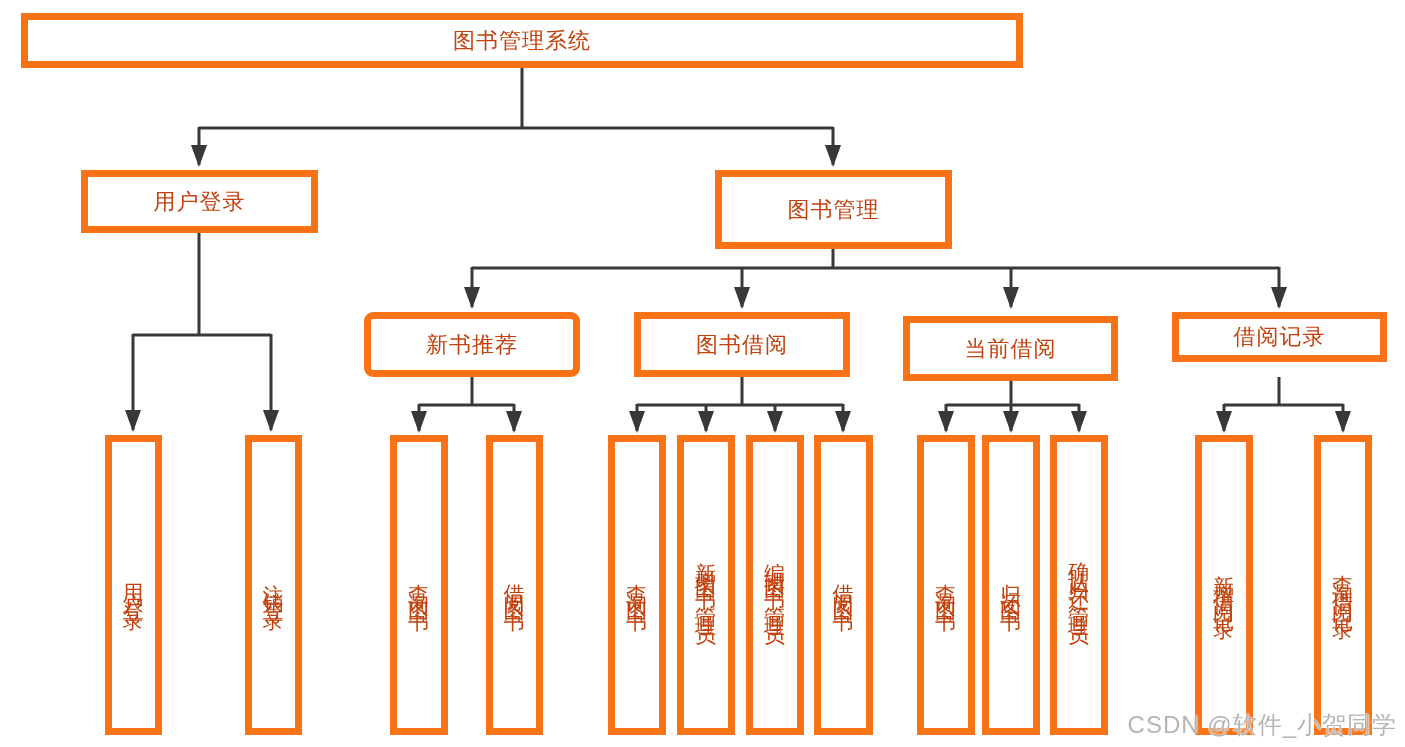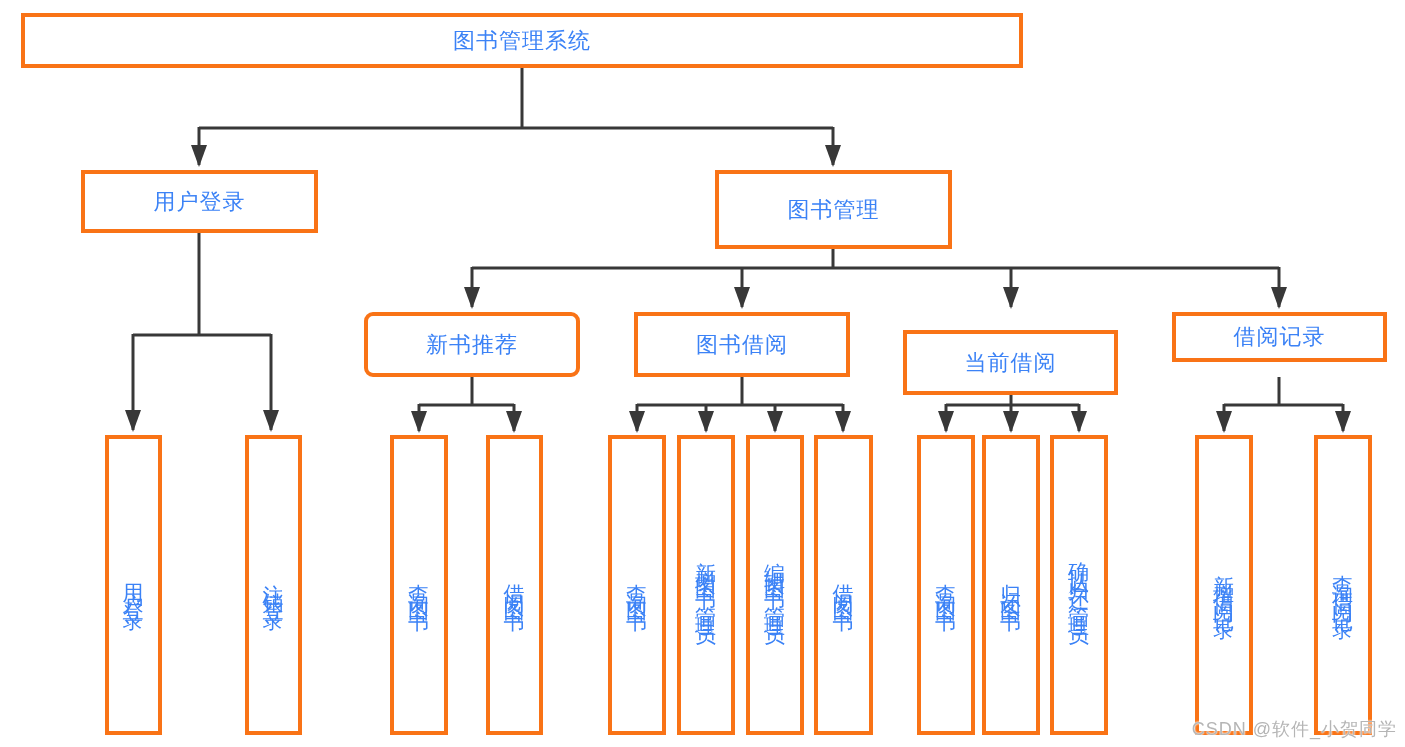--- a/index.html
+++ b/index.html
@@ -2,40 +2,40 @@
 <html><head>
 <meta charset="utf-8">
 <style>
   html,body{margin:0;padding:0;background:#ffffff;}
   .stage{
     position:relative;width:1405px;height:747px;background:#ffffff;
     font-family:"Liberation Sans","DejaVu Sans",sans-serif;overflow:hidden;
   }
   svg.wires{position:absolute;left:0;top:0;z-index:1;}
   .node{
-    position:absolute;box-sizing:border-box;border:4px solid #f97316;background:#ffffff;
-    display:flex;align-items:center;justify-content:center;color:#3b82f6;z-index:2;
+    position:absolute;box-sizing:border-box;border:7px solid #f97316;background:#ffffff;
+    display:flex;align-items:center;justify-content:center;color:#c2410c;z-index:2;
   }
   .node.h{font-size:22px;letter-spacing:1px;white-space:nowrap;}
   .node.v span{
     writing-mode:vertical-rl;text-orientation:mixed;
     font-size:21px;line-height:1;letter-spacing:9px;white-space:nowrap;
   }
   .watermark{
     position:absolute;right:8px;bottom:6px;z-index:5;
-    font-size:18px;color:#b5b5b5;letter-spacing:1px;white-space:nowrap;
+    font-size:24px;color:#b5b5b5;letter-spacing:1px;white-space:nowrap;
     text-shadow:0 0 2px #ffffff,0 0 2px #ffffff;
   }
   
   #n-root{left:21px;top:13px;width:1002px;height:55px;}
   #n-userlogin{left:81px;top:170px;width:237px;height:63px;}
   #n-bookmgmt{left:715px;top:170px;width:237px;height:79px;}
   #n-newbook{left:364px;top:312px;width:216px;height:65px;border-radius:9px;}
   #n-bookborrow{left:634px;top:312px;width:216px;height:65px;}
-  #n-curborrow{left:903px;top:330px;width:215px;height:65px;}
+  #n-curborrow{left:903px;top:316px;width:215px;height:65px;}
   #n-records{left:1172px;top:312px;width:215px;height:50px;}
   .leaf{top:435px;height:300px;}
   #l-a1{left:105px;width:57px;}  #l-a2{left:245px;width:57px;}
   #l-b1{left:390px;width:58px;}  #l-b2{left:486px;width:57px;}
   #l-c1{left:608px;width:58px;}  #l-c2{left:677px;width:58px;}
   #l-c3{left:746px;width:58px;}  #l-c4{left:814px;width:59px;}
   #l-d1{left:917px;width:58px;}  #l-d2{left:982px;width:58px;}
   #l-d3{left:1050px;width:58px;}
   #l-e1{left:1195px;width:58px;} #l-e2{left:1314px;width:58px;}
 </style>

